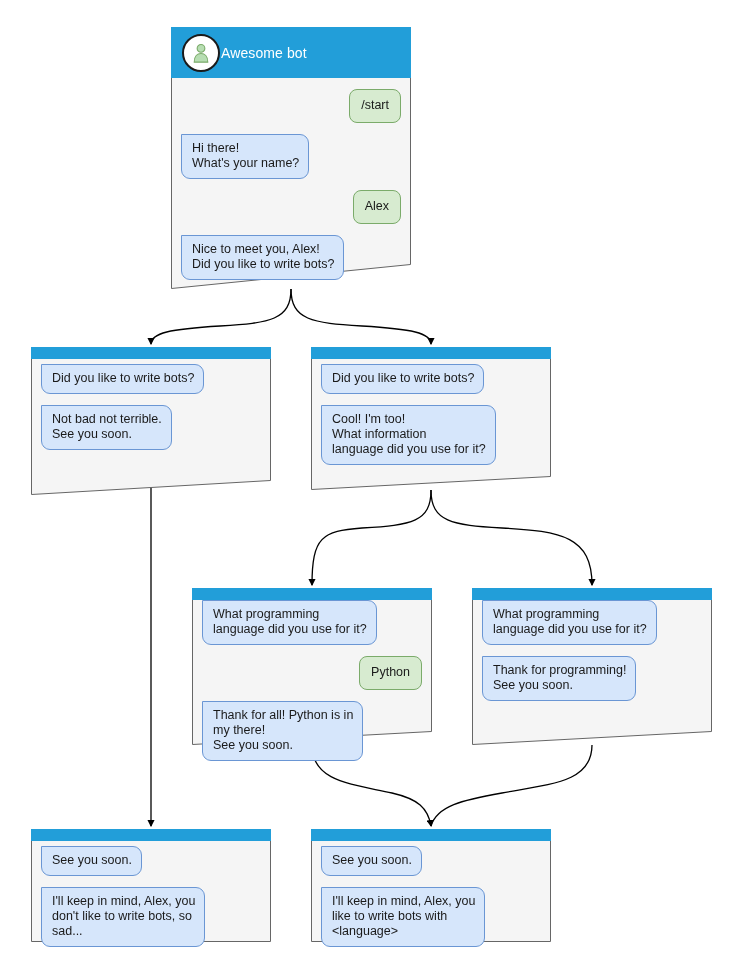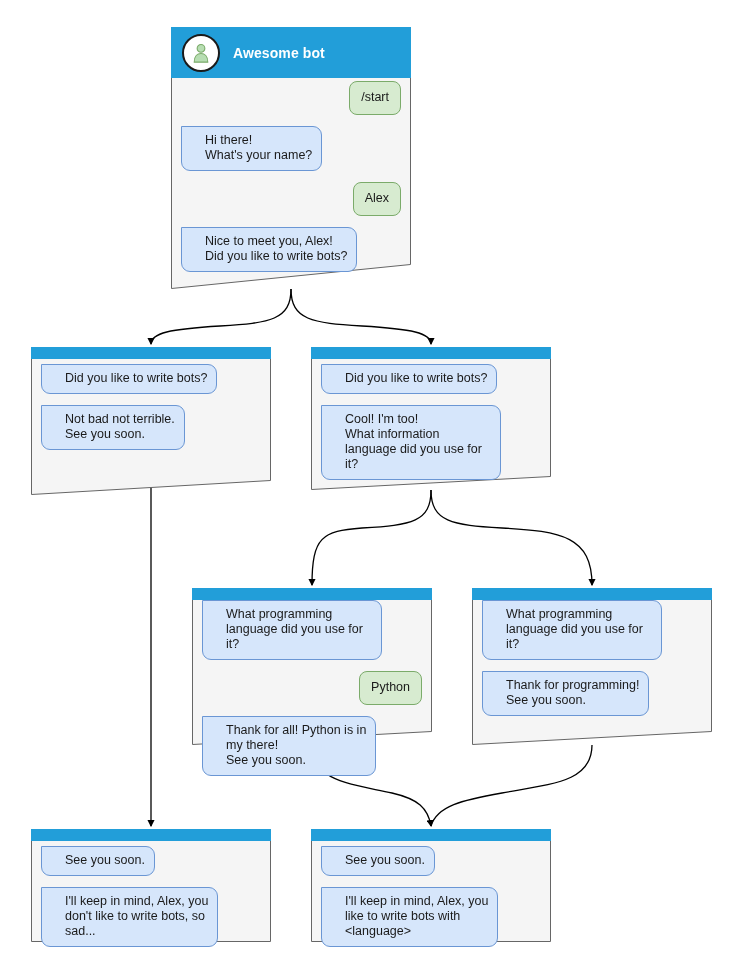--- a/index.html
+++ b/index.html
@@ -68,42 +68,42 @@
     box-sizing: border-box;
     display: flex;
     align-items: center;
     justify-content: center;
     flex: 0 0 auto;
   }
   .avatar svg { display: block; }
   .bot-title {
     color: #ffffff;
     font-size: 14px;
-    font-weight: bold;
-    margin-left: 13px;
+    font-weight: normal;
+    margin-left: 1px;
     letter-spacing: 0.1px;
   }
   .messages {
     position: absolute;
     left: 0;
     right: 0;
     box-sizing: border-box;
     padding: 0 10px;
   }
   .msg-row {
     display: flex;
     margin-bottom: 11px;
   }
   .msg-row.left { justify-content: flex-start; }
   .msg-row.right { justify-content: flex-end; }
   .bubble {
     font-size: 12.5px;
     line-height: 15px;
     color: #1a1a1a;
-    padding: 6px 9px 7px 23px;
+    padding: 6px 9px 7px 10px;
     box-sizing: border-box;
     white-space: pre-line;
     max-width: 82%;
   }
   .bubble.bot {
     background: #d6e6fb;
     border: 1px solid #6a96d4;
     border-radius: 9px;
     border-top-left-radius: 0;
   }
@@ -148,21 +148,21 @@
     <div class="node-inner">
       <div class="chat-header tall">
         <div class="avatar">
           <svg width="22" height="22" viewBox="0 0 24 24">
             <circle cx="12" cy="7" r="4.2" fill="#b7ddb2" stroke="#7bab6a" stroke-width="1.2"></circle>
             <path d="M 4.6 22 C 4.6 15.6 8 12.6 12 12.6 C 16 12.6 19.4 15.6 19.4 22 Z" fill="#b7ddb2" stroke="#7bab6a" stroke-width="1.2"></path>
           </svg>
         </div>
         <div class="bot-title">Awesome bot</div>
       </div>
-      <div class="messages" style="top:54px;">
+      <div class="messages" style="top:62px;">
         <div class="msg-row right">
           <div class="bubble user">/start</div>
         </div>
         <div class="msg-row left">
           <div class="bubble bot">Hi there!
 What's your name?</div>
         </div>
         <div class="msg-row right">
           <div class="bubble user">Alex</div>
         </div>

